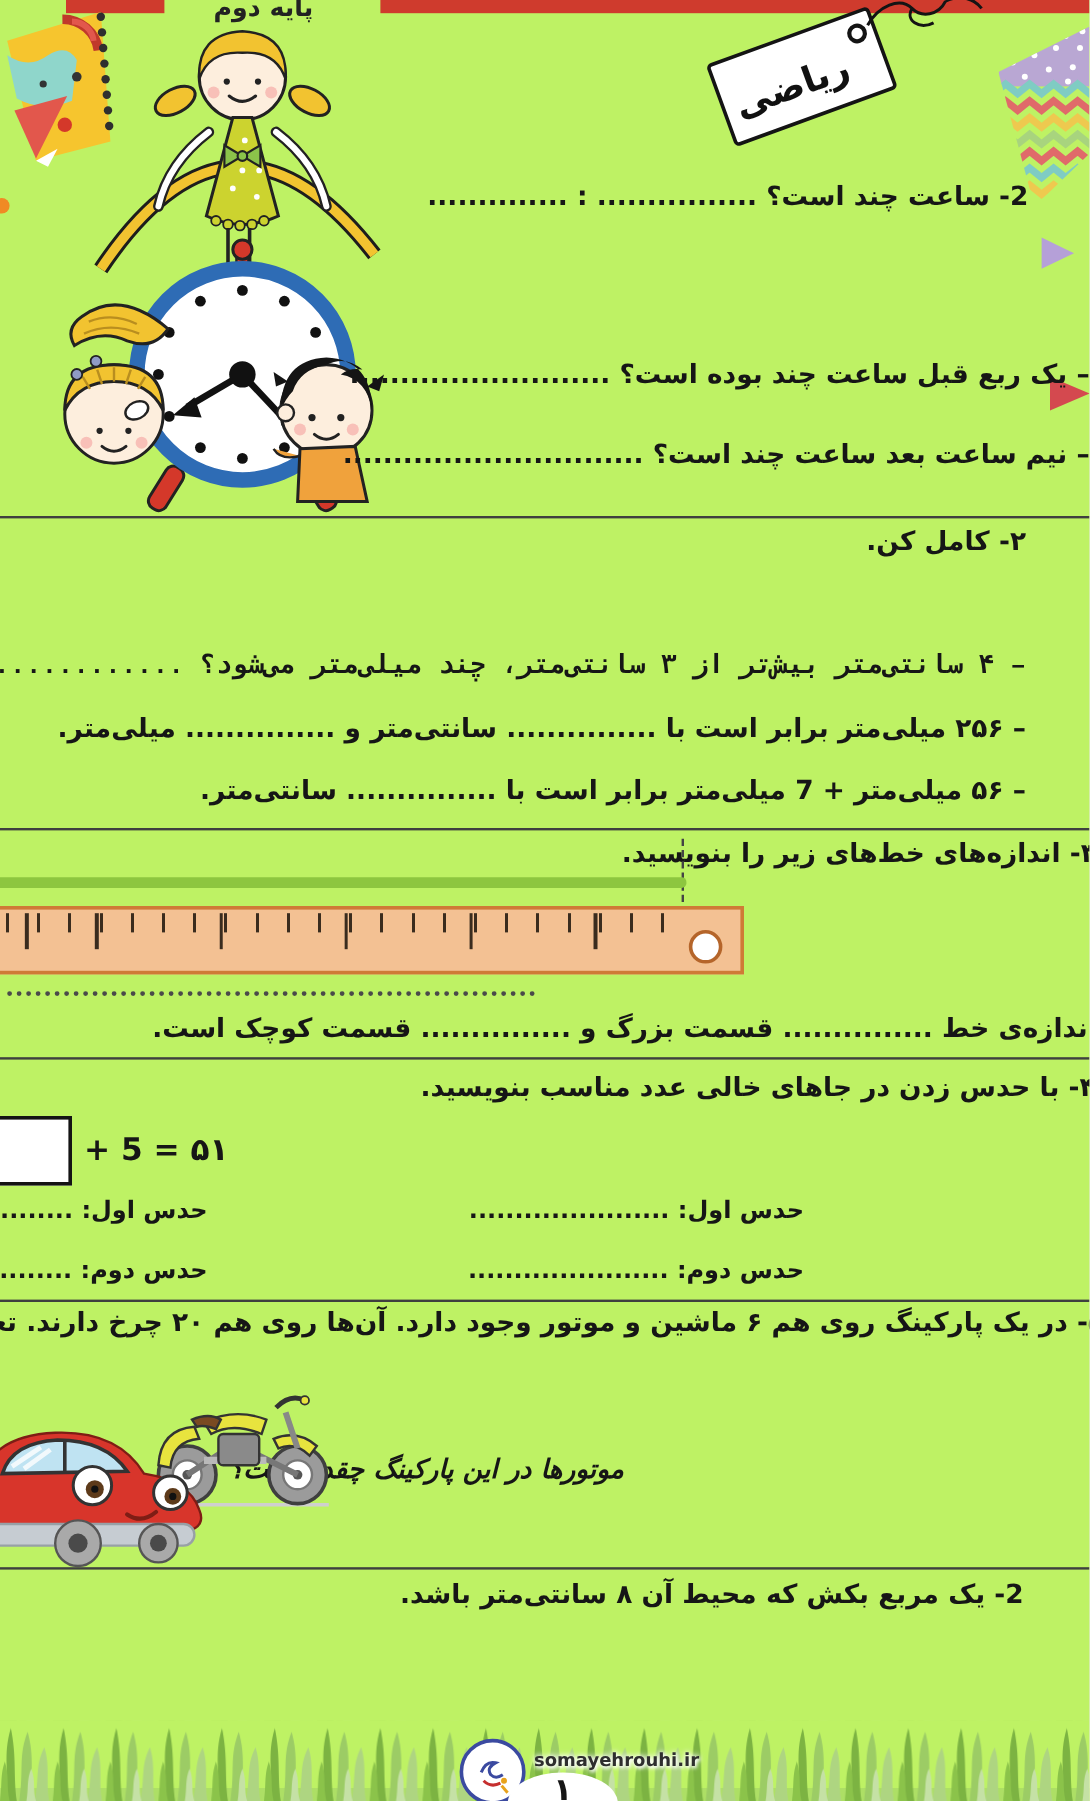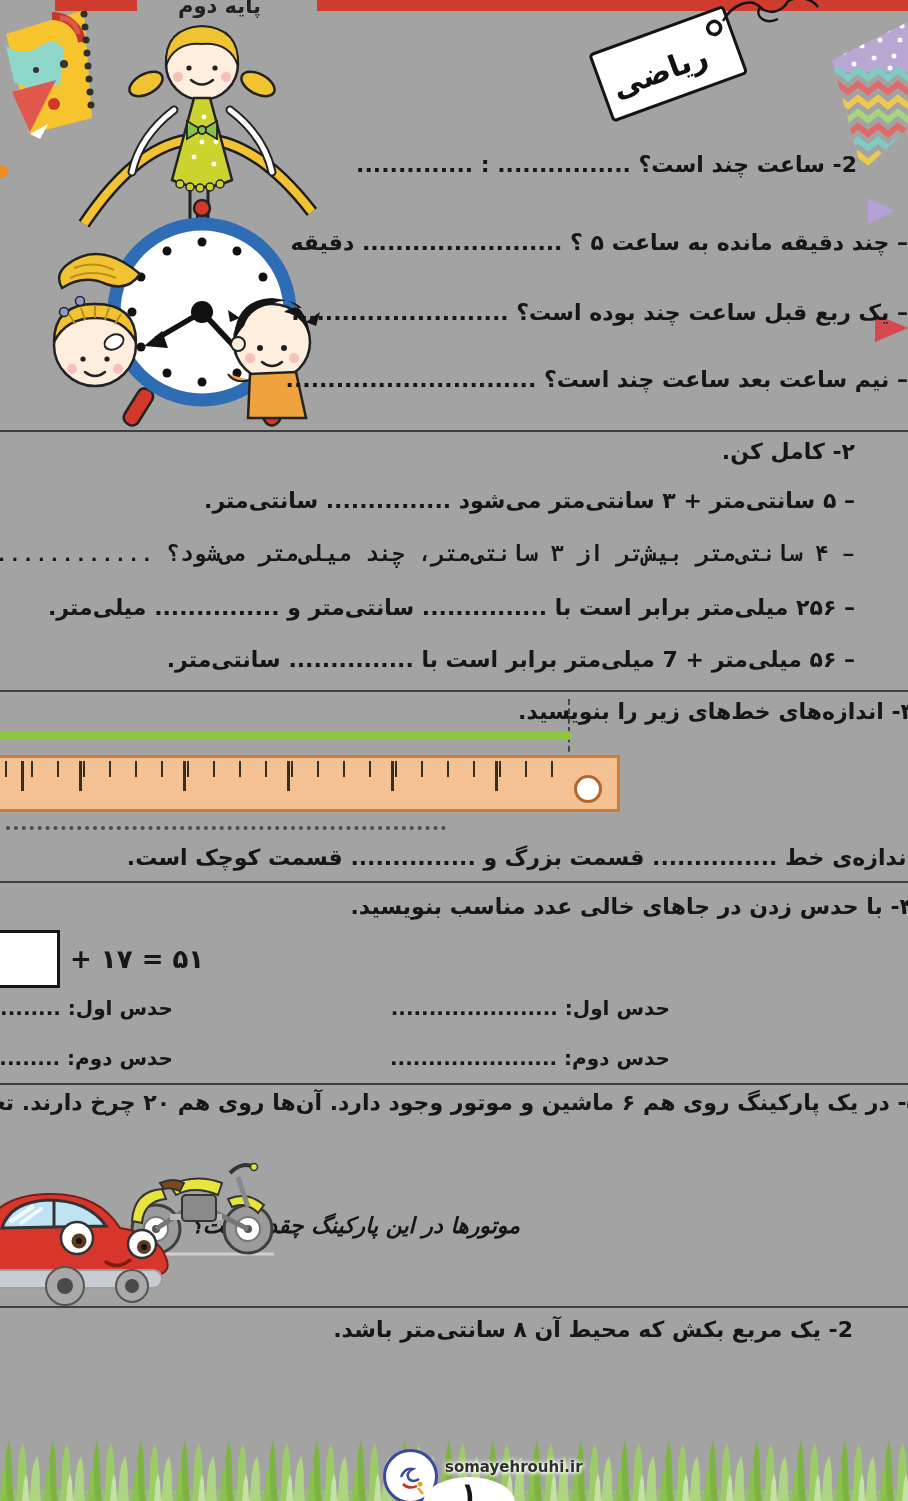--- a/index.html
+++ b/index.html
@@ -1,16 +1,16 @@
 <!DOCTYPE html>
 <html lang="fa"><head>
 <meta charset="utf-8">
 <style>
   html,body{margin:0;padding:0;background:#e9e9e9;}
-  .page{position:relative;width:908px;height:1501px;background:#a3a3a3;overflow:hidden;
+  .page{position:relative;width:908px;height:1501px;background:#bef264;overflow:hidden;
         font-family:"DejaVu Sans",sans-serif;color:#161616;}
   .abs{position:absolute;}
   .bar{position:absolute;top:0;height:11px;background:#cf3b2d;}
   .line{position:absolute;direction:rtl;white-space:nowrap;font-weight:700;
         font-size:22px;color:#161616;line-height:1.35;}
   .line.small{font-size:20px;}
   .divider{position:absolute;left:0;width:908px;height:2px;background:#3f3f3f;}
   .grade{position:absolute;direction:rtl;font-weight:700;font-size:21px;color:#222;}
   .eq{position:absolute;display:flex;direction:ltr;align-items:center;gap:10px;
       font-weight:700;font-size:26px;}
@@ -209,28 +209,26 @@
         <path d="M-4 138 l10 -8 l10 8 l10 -8 l10 8 l10 -8 l10 8 l10 -8 l10 8 l10 -8" stroke="#7fccc3"></path>
         <path d="M-4 152 l10 -8 l10 8 l10 -8 l10 8 l10 -8 l10 8 l10 -8 l10 8 l10 -8" stroke="#eec94f"></path>
       </g>
     </g>
   </svg>
 
   <div class="tri" style="left:868px;top:198px;border-top:13px solid transparent;border-bottom:13px solid transparent;border-left:27px solid #b5a0d8;"></div>
   <div class="tri" style="left:875px;top:314px;border-top:14px solid transparent;border-bottom:14px solid transparent;border-left:33px solid #d4494f;"></div>
 
   <div class="line" style="right:51px;top:150px;">2- ساعت چند است؟  ................ : ..............</div>
-  <div class="line" style="right:0px;top:228px;">– چند دقیقه مانده به ساعت ۵ ؟  ........................ دقیقه</div>
   <div class="line" style="right:0px;top:298px;">– یک ربع قبل ساعت چند بوده است؟  ..........................</div>
   <div class="line" style="right:0px;top:365px;">– نیم ساعت بعد ساعت چند است؟  ..............................</div>
 
   <div class="divider" style="top:430px;"></div>
 
   <div class="line" style="right:53px;top:437px;">۲- کامل کن.</div>
-  <div class="line" style="right:53px;top:486px;">– ۵ سانتی‌متر + ۳ سانتی‌متر می‌شود ............... سانتی‌متر.</div>
   <div class="line" style="right:53px;top:541px;font-family:Liberation Mono, monospace;">– ۴ سانتی‌متر بیش‌تر از ۳ سانتی‌متر، چند میلی‌متر می‌شود؟ ....................</div>
   <div class="line" style="right:53px;top:593px;">– ۲۵۶ میلی‌متر برابر است با ............... سانتی‌متر و ............... میلی‌متر.</div>
   <div class="line" style="right:53px;top:645px;">– ۵۶ میلی‌متر + 7 میلی‌متر برابر است با ............... سانتی‌متر.</div>
 
   <div class="divider" style="top:690px;"></div>
 
   <div class="line" style="right:-6px;top:697px;">۳- اندازه‌های خط‌های زیر را بنویسید.</div>
   <div class="dashv" style="left:568px;top:699px;height:62px;"></div>
   <div class="greenline" style="left:-6px;top:731px;width:578px;height:9px;"></div>
   <div class="ruler" style="left:-10px;top:755px;width:630px;height:57px;">
@@ -239,21 +237,21 @@
     <div class="hole" style="left:581px;top:17px;"></div>
   </div>
   <div class="dotline" style="left:6px;top:826px;width:440px;"></div>
   <div class="line" style="right:-6px;top:843px;">اندازه‌ی خط ............... قسمت بزرگ و ............... قسمت کوچک  است.</div>
 
   <div class="divider" style="top:881px;"></div>
 
   <div class="line" style="right:-5px;top:892px;">۴- با حدس زدن در جاهای خالی عدد مناسب بنویسید.</div>
   <div class="eq" style="left:-18px;top:930px;">
     <span class="eqbox" style="width:72px;height:52px;"></span>
-    <span>+ ۱۷ = ۵۱</span>
+    <span>+ 5 = ۵۱</span>
   </div>
   <div class="line small" style="right:238px;top:995px;">حدس اول: ......................</div>
   <div class="line small" style="right:238px;top:1045px;">حدس دوم: ......................</div>
   <div class="line small" style="right:735px;top:995px;">حدس اول: ......................</div>
   <div class="line small" style="right:735px;top:1045px;">حدس دوم: ......................</div>
 
   <div class="divider" style="top:1083px;"></div>
 
   <div class="line" style="right:-12px;top:1088px;">۵- در یک پارکینگ روی هم ۶ ماشین و موتور وجود دارد. آن‌ها روی هم ۲۰ چرخ دارند. تعداد ماشین‌ها و</div>
   <div class="line" style="right:388px;top:1211px;font-style:italic;">موتورها در این پارکینگ چقدر است؟</div>

